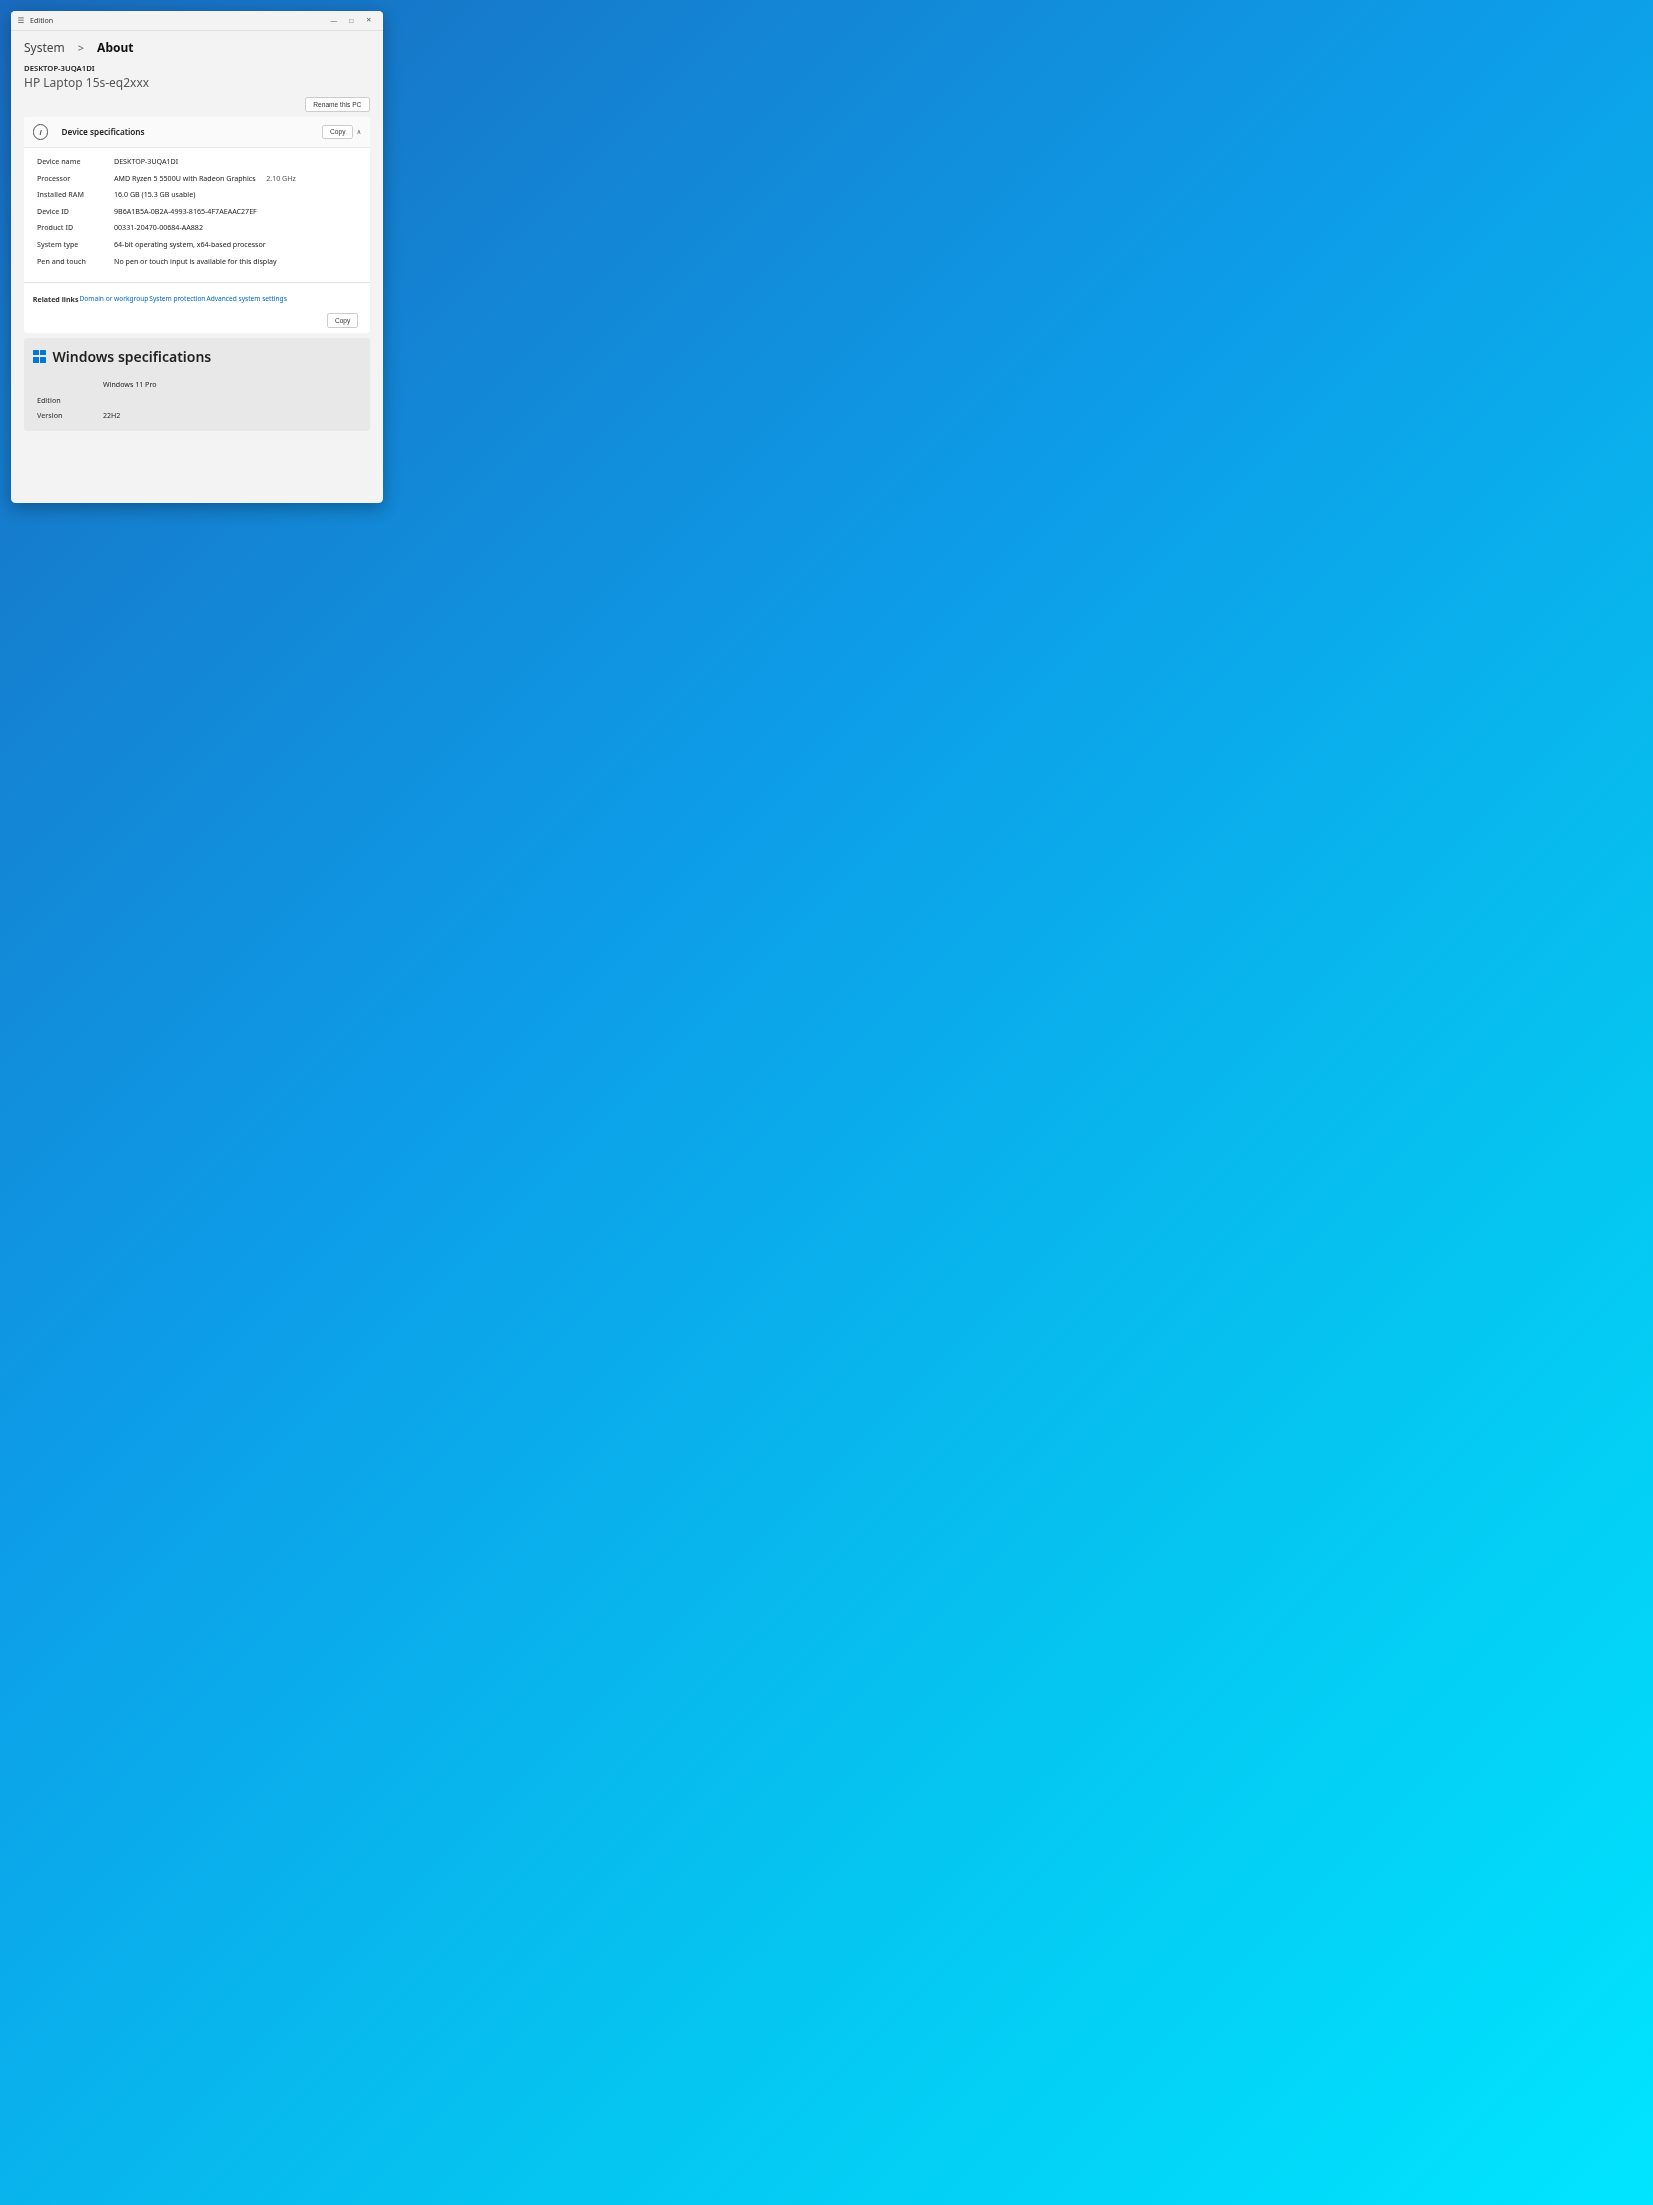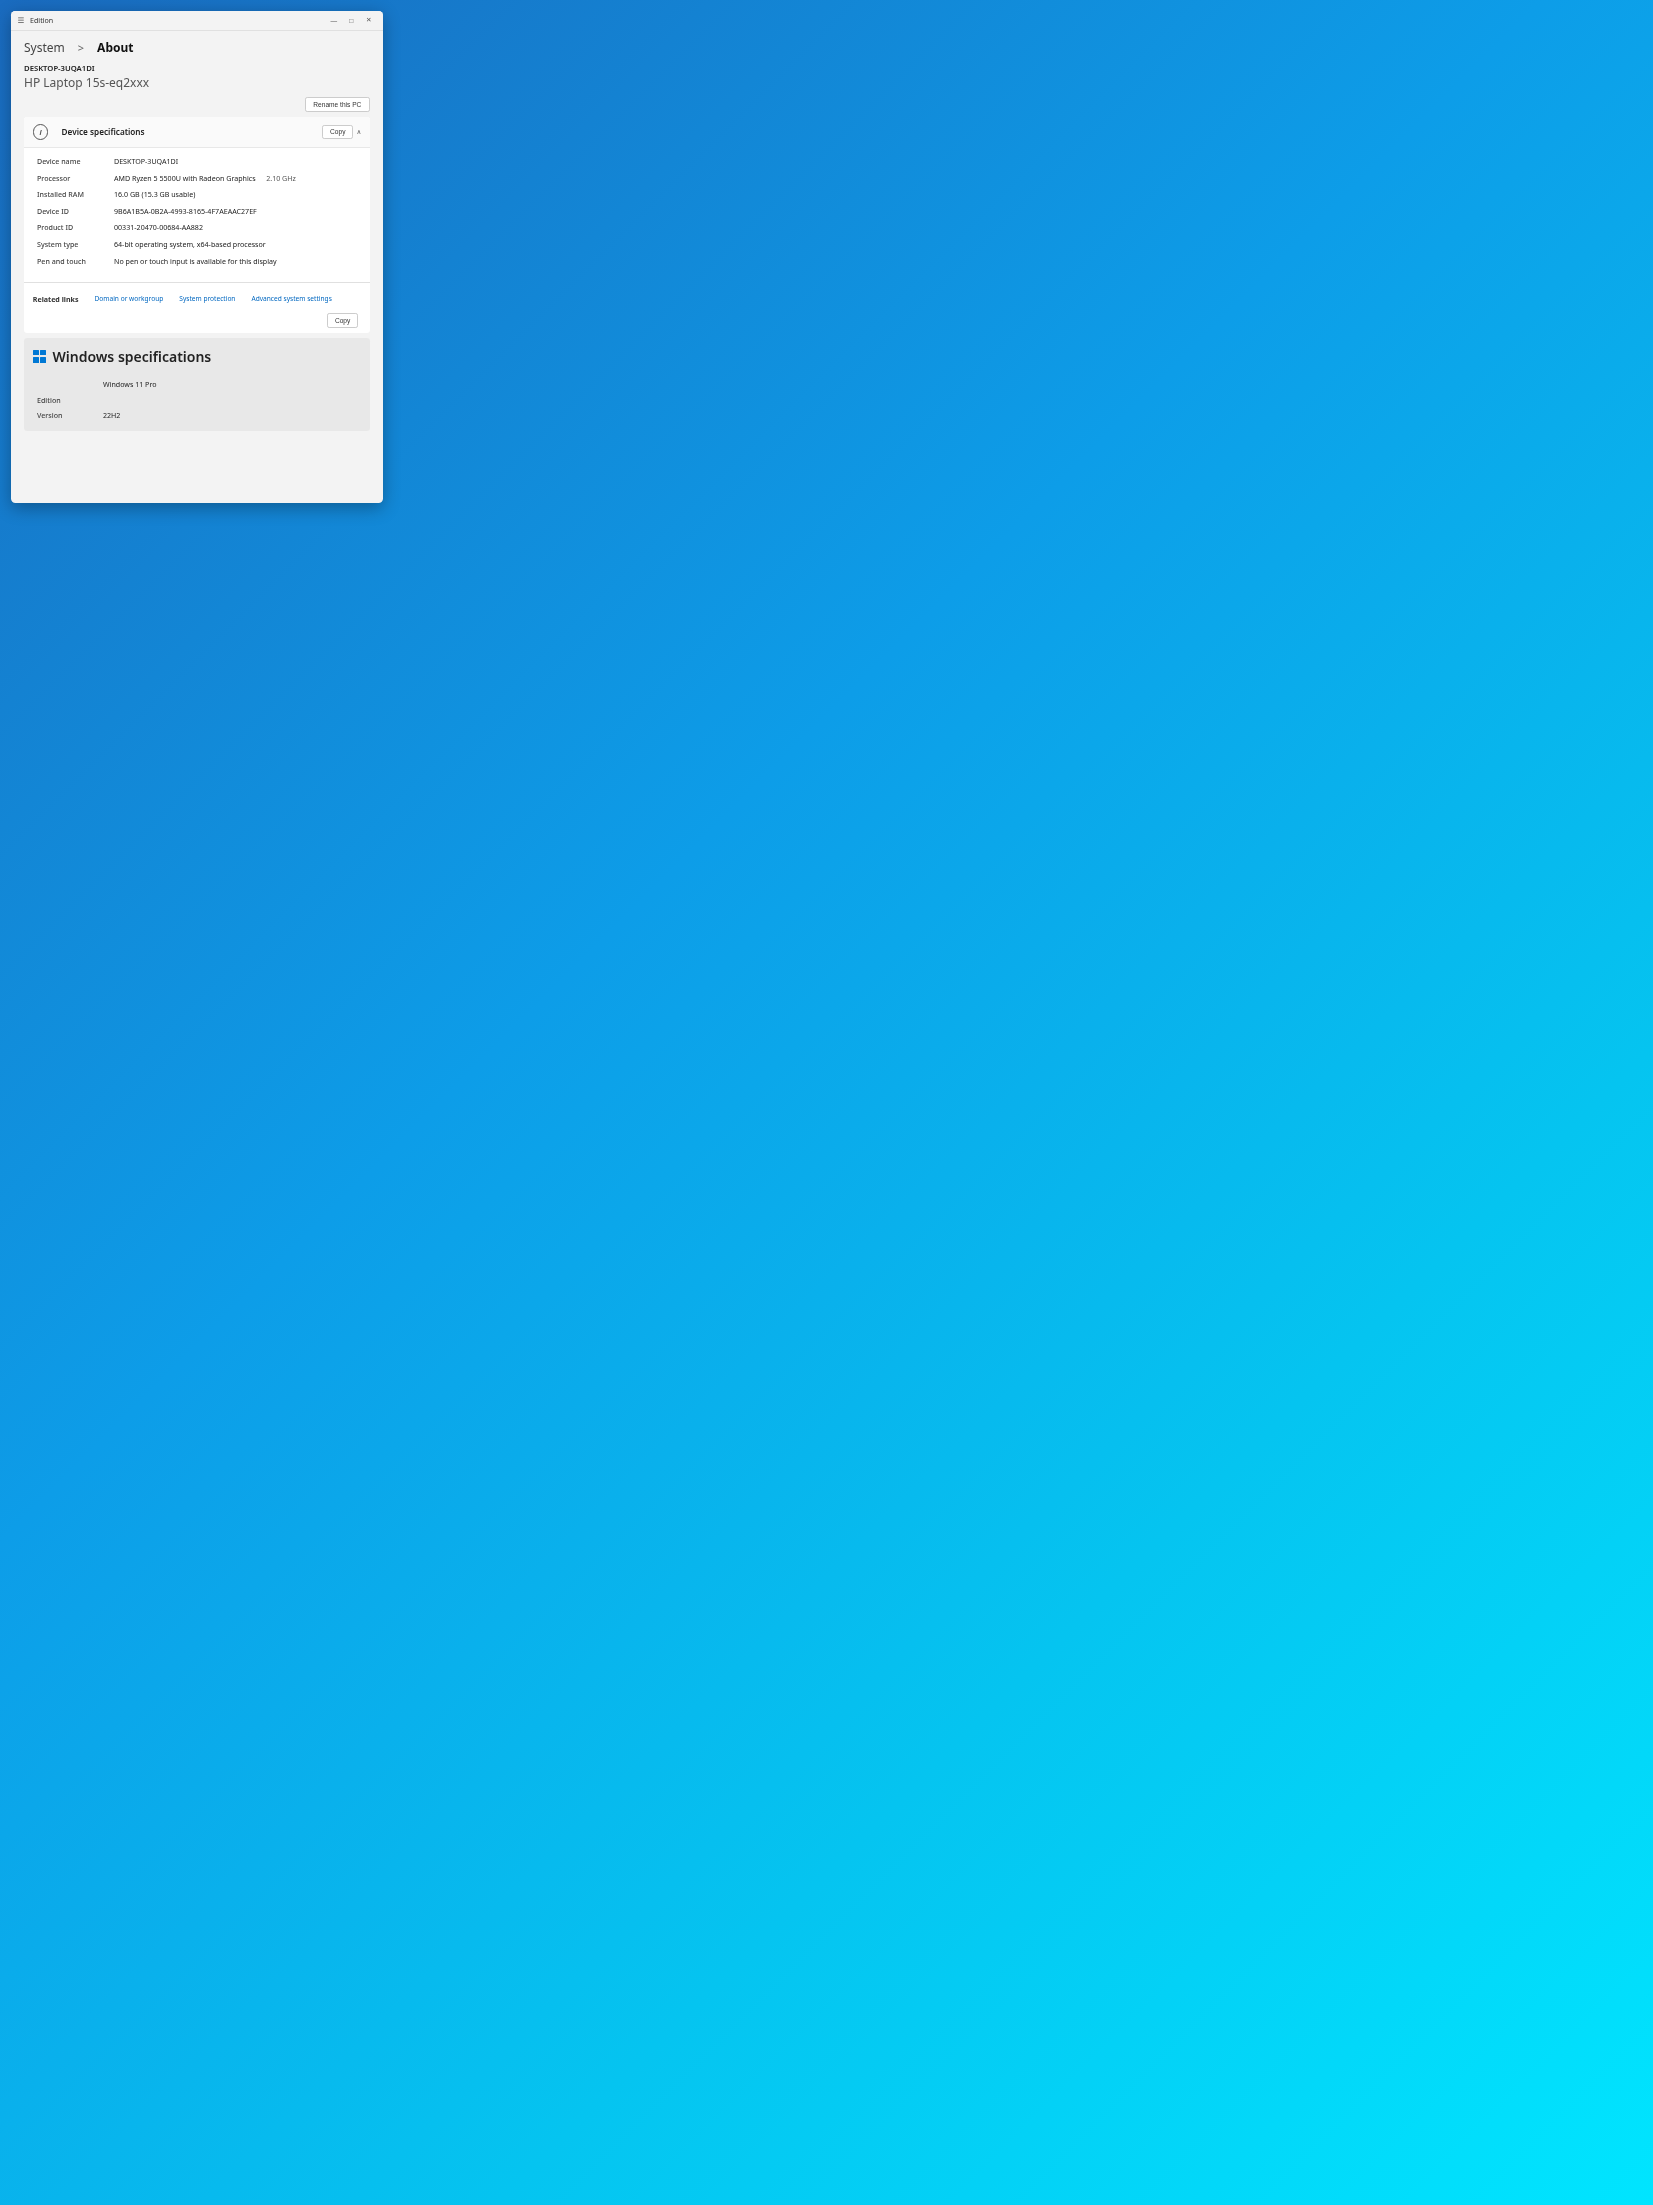--- a/index.html
+++ b/index.html
@@ -212,21 +212,21 @@
     .divider {
       height: 0.5px;
       background: #e0e0e0;
       margin: 4.4px 0;
     }
 
     .related-links-row {
       display: flex;
       align-items: center;
       padding: 6.6px 8.8px;
-      gap: 16px;
+      gap: 1px;
       flex-wrap: wrap;
     }
 
     .related-label {
       font-size: 7.1px;
       font-weight: 700;
       color: #333;
     }
 
     .rel-link {

